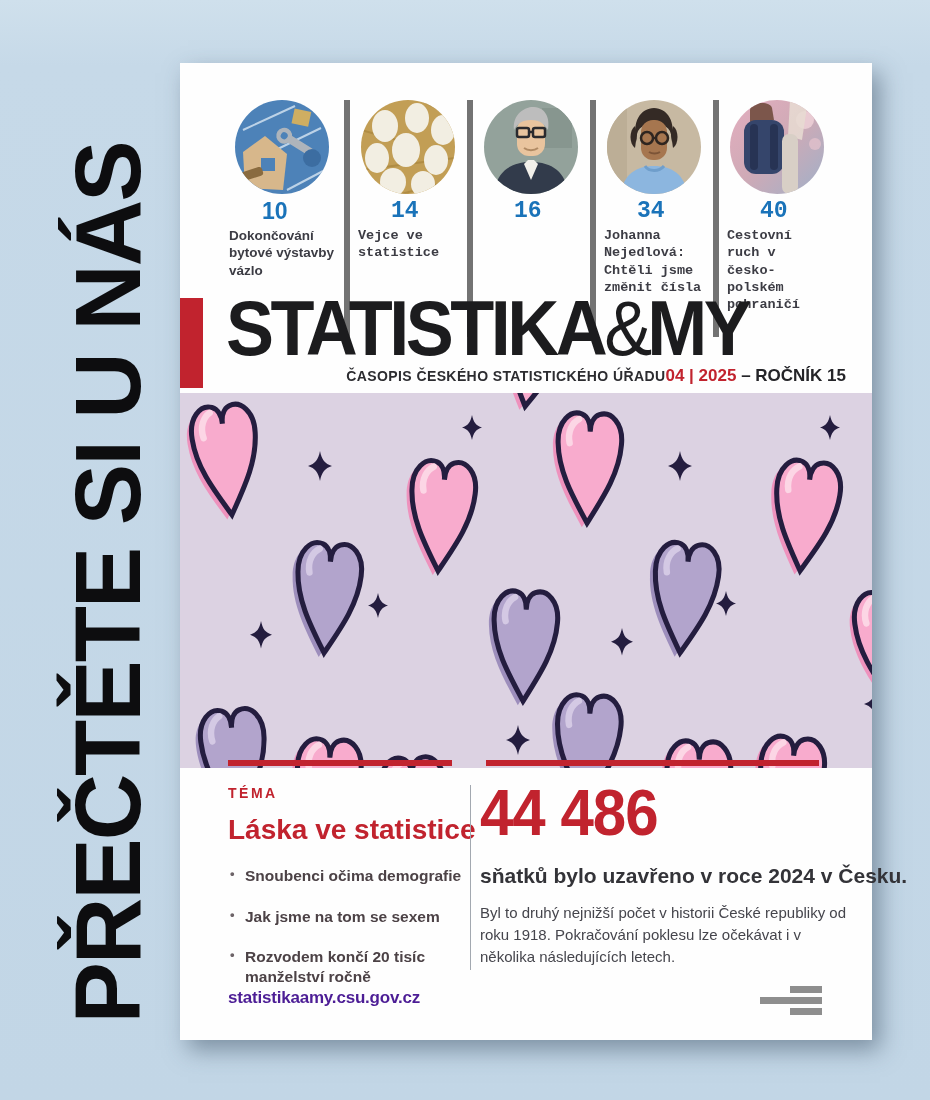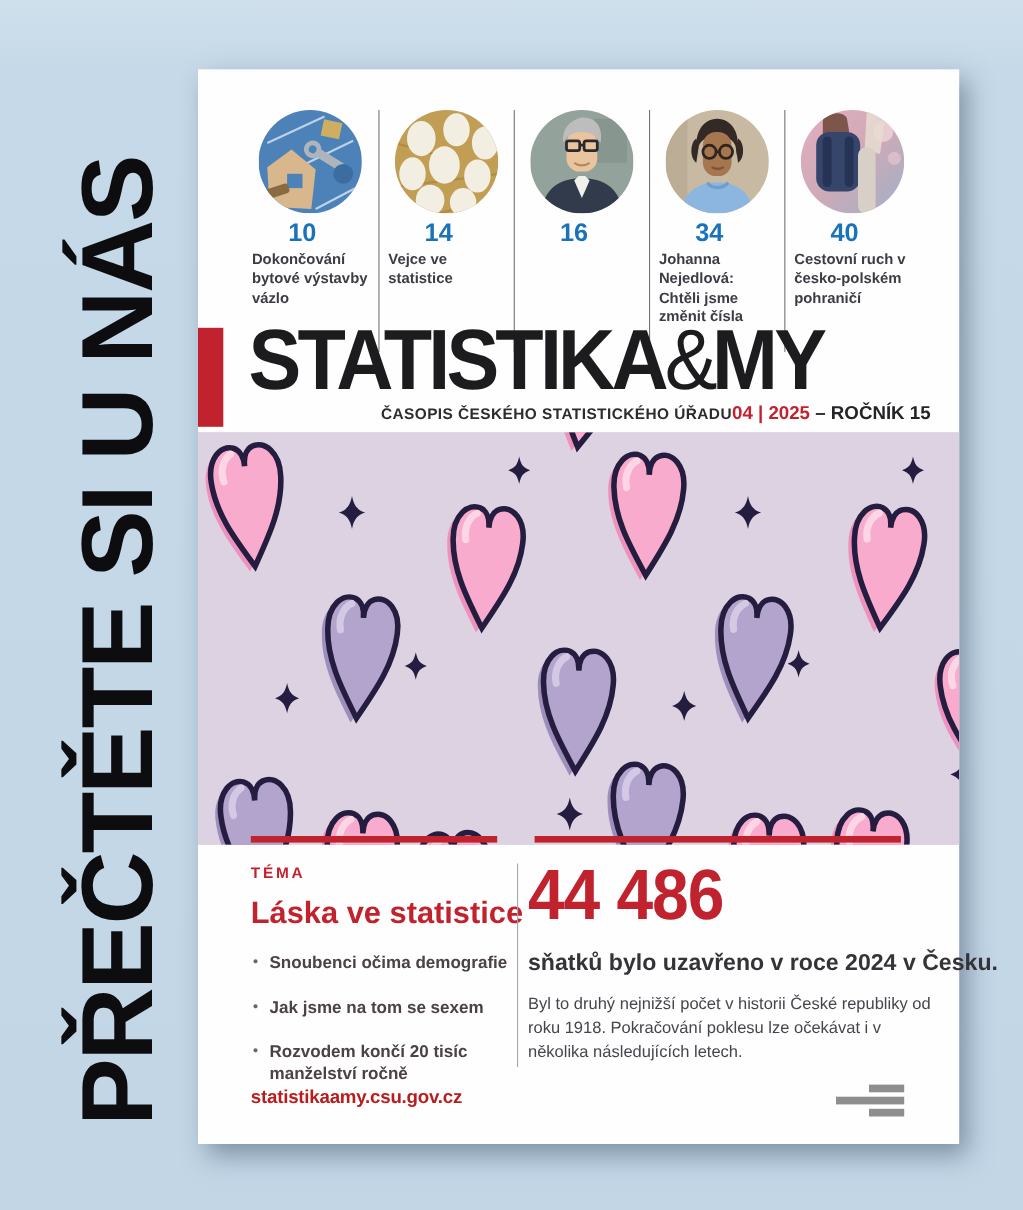--- a/index.html
+++ b/index.html
@@ -15,21 +15,21 @@
     background:linear-gradient(180deg,#cfe0ec 0%,var(--background) 6%,#c2d6e6 100%);}
   
   .vertical-text{position:absolute;left:108px;top:583px;transform:translate(-50%,-50%) rotate(-90deg);
     white-space:nowrap;font-size:92px;font-weight:bold;color:#0d0d0f;letter-spacing:-2px;}
   
   .cover{position:absolute;left:180px;top:63px;width:692px;height:977px;background:#fefefe;
     box-shadow:8px 10px 22px rgba(55,75,95,.5);}
   
   .toc{position:absolute;left:0;top:37px;width:692px;display:flex;padding-left:41px;}
   .toc-col{width:123px;padding:0 9px 0 8px;}
-  .toc-col + .toc-col{border-left:1px solid #737373;}
+  .toc-col + .toc-col{border-left:6px solid #737373;font-family:Liberation Mono, monospace;}
   .toc-photo{width:94px;height:94px;border-radius:50%;overflow:hidden;margin:0 auto;}
   .toc-photo svg{display:block;width:94px;height:94px;}
   .toc-page{font-size:23px;font-weight:bold;color:var(--page-number-blue);margin-top:6px;line-height:1;margin-left:33px;}
   .toc-title{font-size:13.5px;font-weight:bold;color:var(--text-dark);line-height:1.28;margin-top:4px;
     padding-bottom:24px;}
   
   .red-bar{position:absolute;left:0;top:235px;width:23px;height:90px;background:var(--accent-red);}
   .mast-title{position:absolute;left:46px;top:226px;font-size:72px;font-weight:bold;color:var(--title-black);
     letter-spacing:-3.5px;white-space:nowrap;line-height:1;transform:scaleY(1.08);transform-origin:left top;}
   .mast-title .amp{font-weight:400;letter-spacing:-5px;}
@@ -53,21 +53,21 @@
   .theme-bullets li::before{content:"•";position:absolute;left:2px;top:0;color:#6d6468;font-size:13px;}
   .col-divider{position:absolute;left:290px;top:722px;width:1px;height:185px;background:#a2a8b0;}
   
   .stat{position:absolute;left:300px;top:718px;width:372px;}
   .stat-number{font-size:60px;font-weight:bold;color:var(--accent-red);letter-spacing:-1px;line-height:1;
     transform:scaleY(1.08);transform-origin:left top;}
   .stat-caption{font-size:21px;font-weight:bold;color:#333338;margin-top:22px;line-height:1.2;white-space:nowrap;}
   .stat-body{font-size:15px;color:#45454c;margin-top:14px;line-height:1.45;}
   
   .cover-footer{position:absolute;left:48px;right:50px;top:925px;display:flex;justify-content:space-between;align-items:flex-start;}
-  .footer-url{font-size:17px;font-weight:bold;color:#b91c1c;letter-spacing:-0.2px;}
+  .footer-url{font-size:17px;font-weight:bold;color:#4c1d95;letter-spacing:-0.2px;}
   .csu-logo{width:62px;display:flex;flex-direction:column;gap:4px;margin-top:-2px;}
   .csu-logo .bar{height:7px;background:var(--logo-gray);}
   .csu-logo .bar.short{width:32px;align-self:flex-end;}
   .csu-logo .bar.long{width:62px;}
 </style>
 </head>
 <body>
 
 <div class="stage">
 

